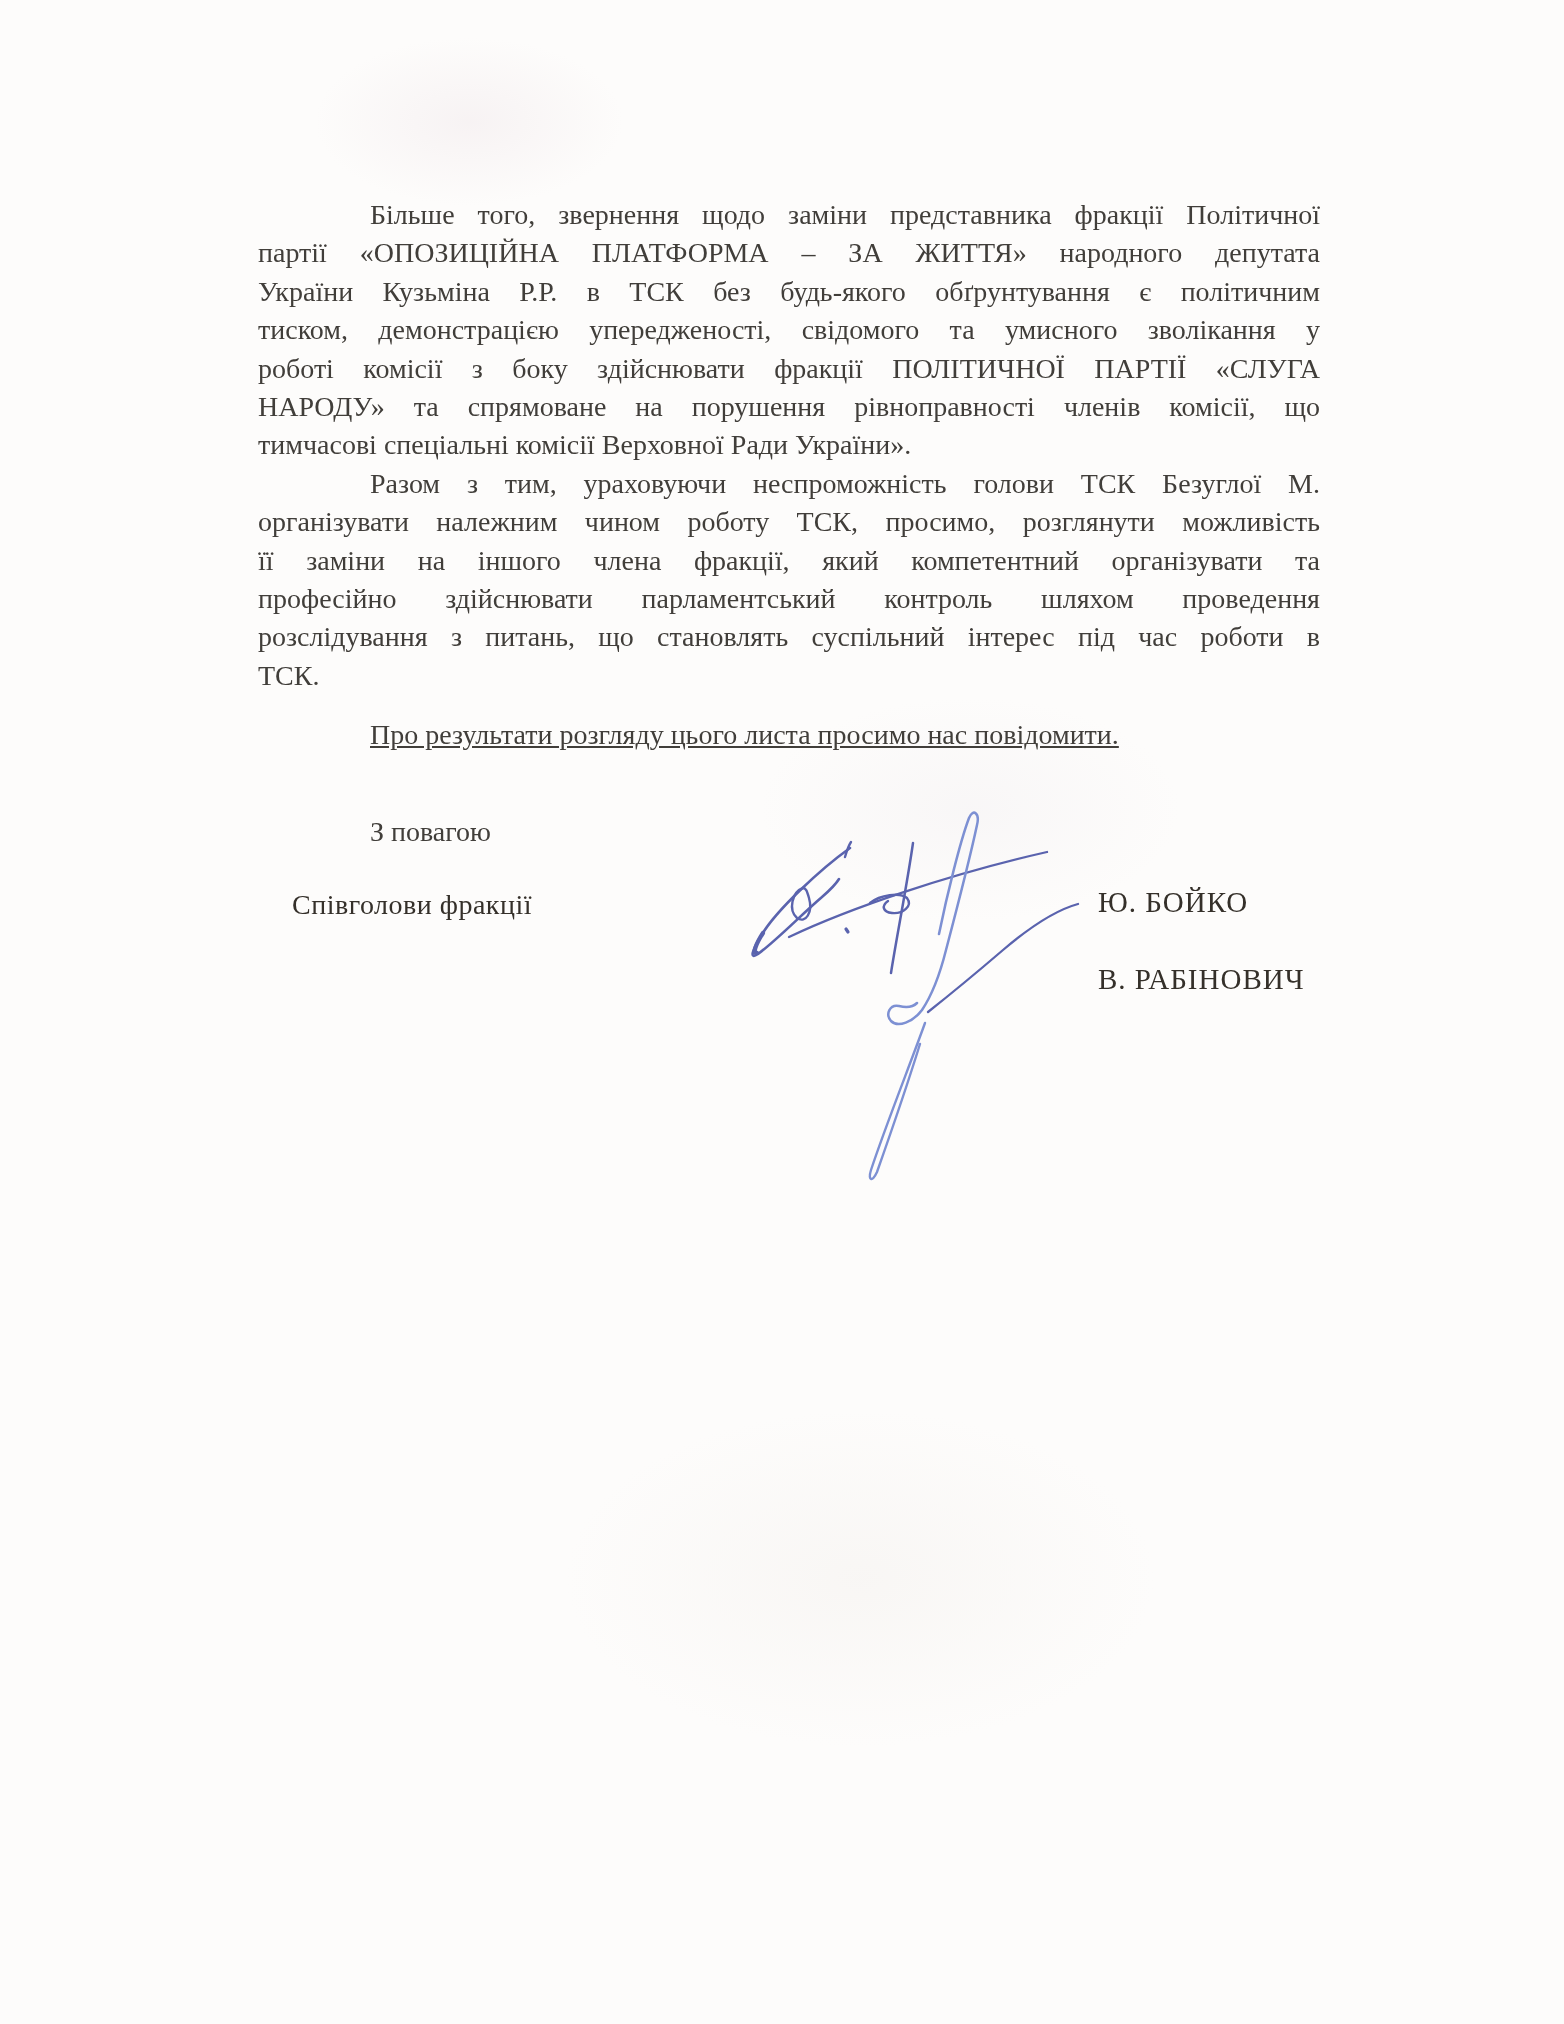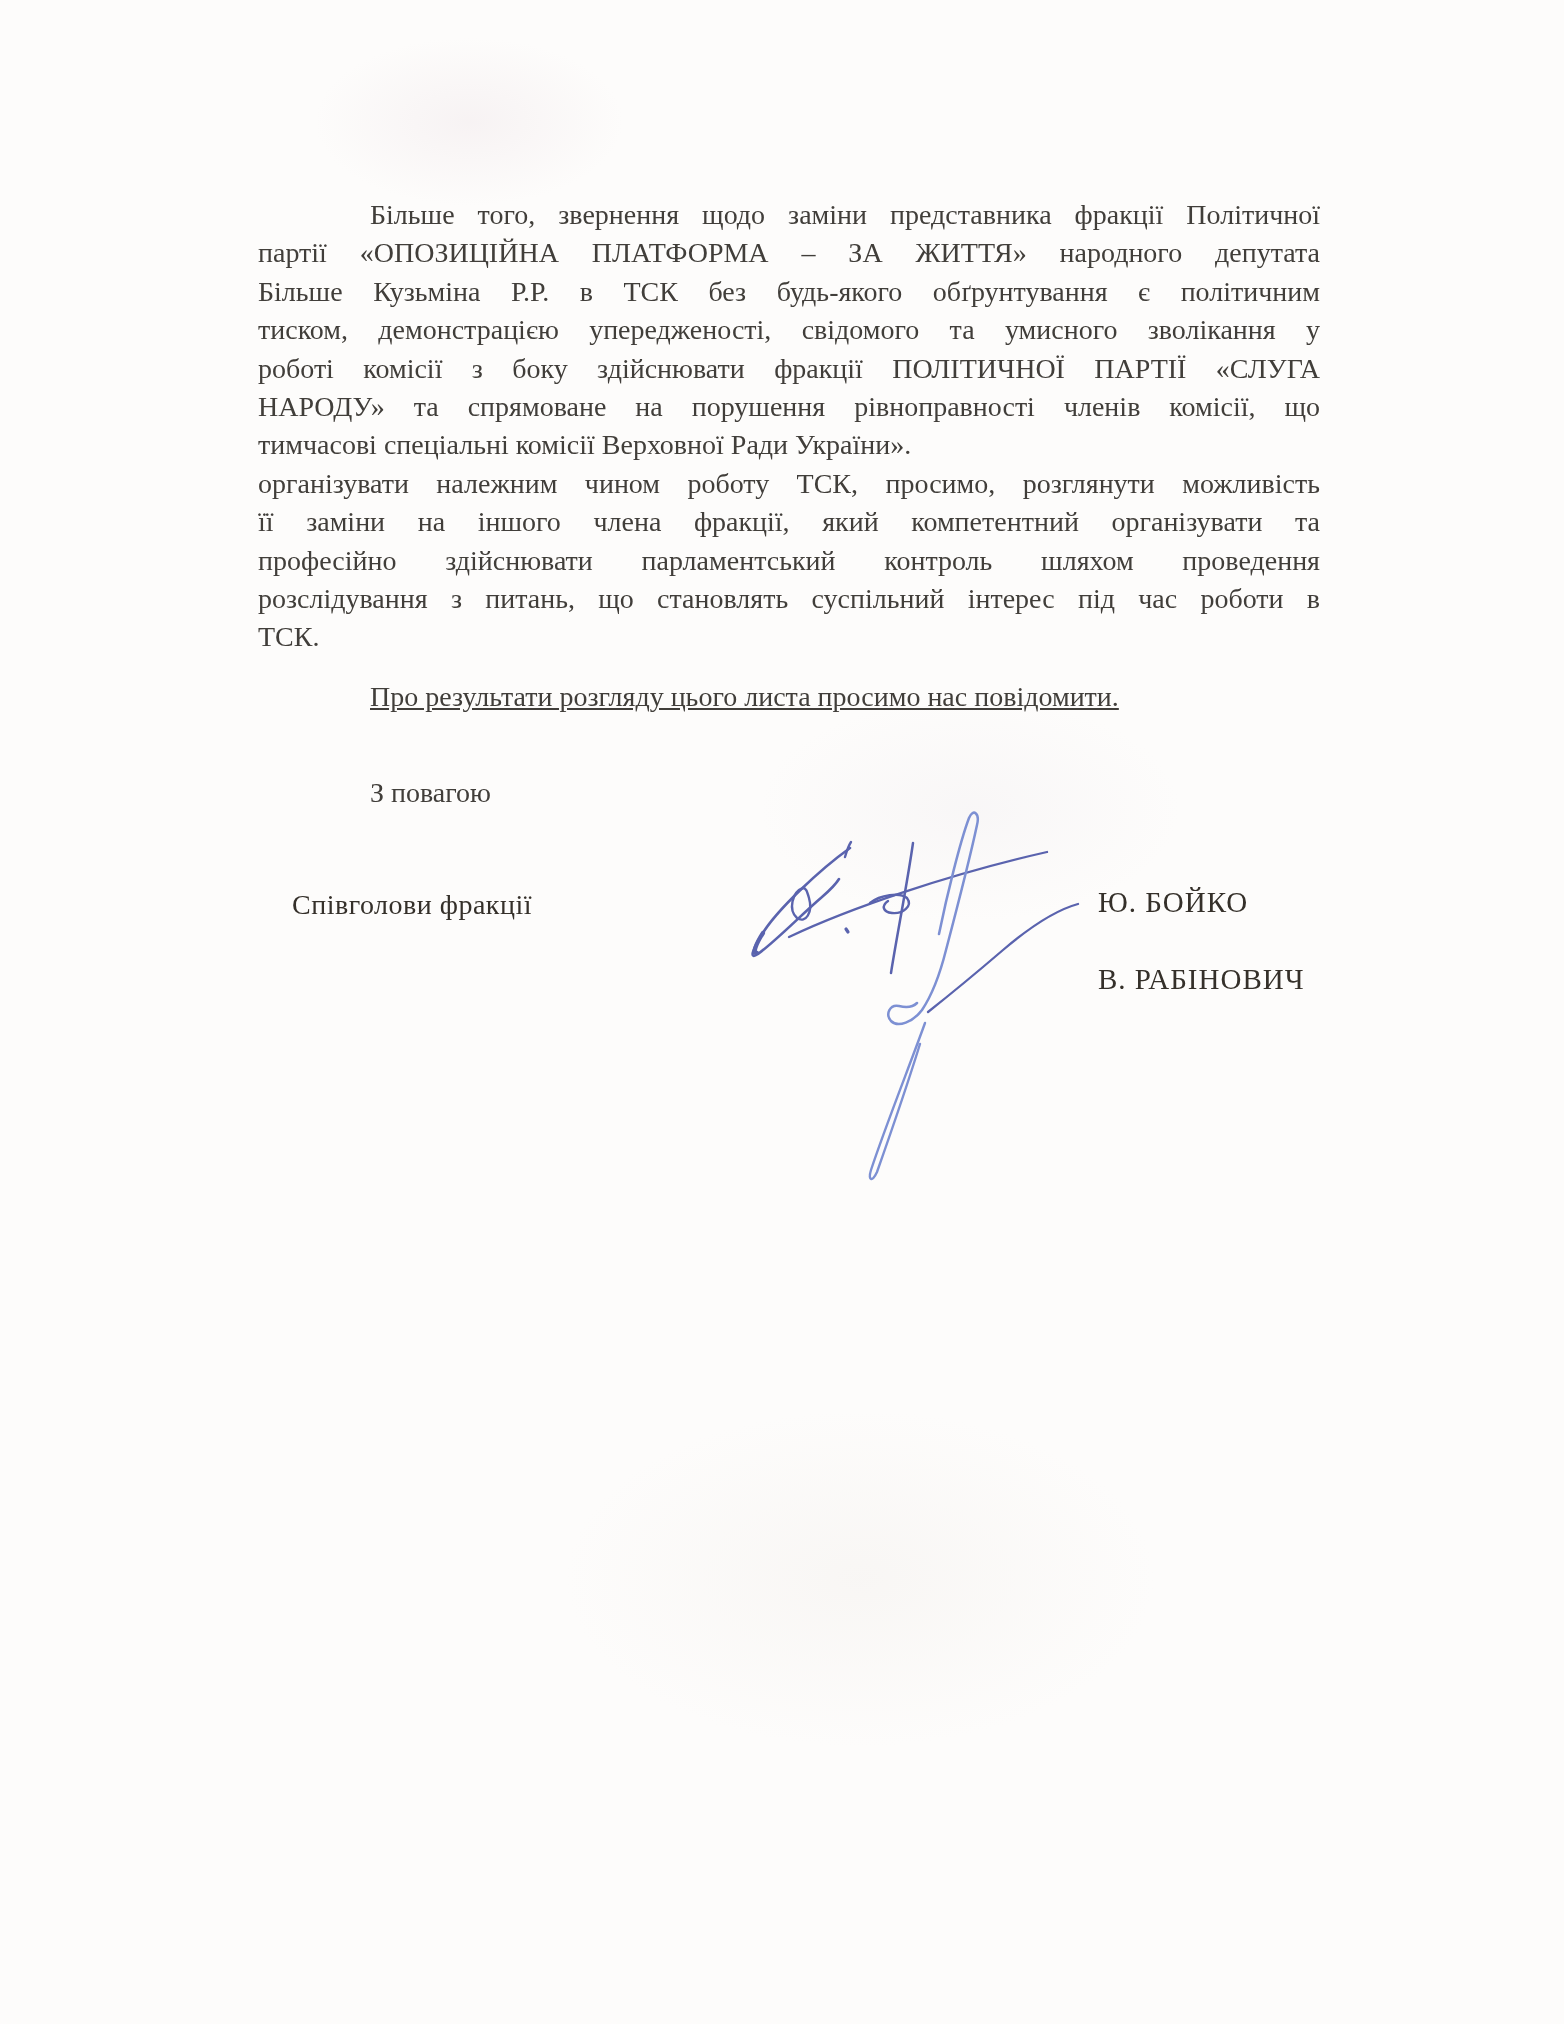--- a/index.html
+++ b/index.html
@@ -48,28 +48,29 @@
 </head>
 <body>
 
 <div class="page">
 
   <div class="content">
 
     <div>
       <div class="line jf indent">Більше того, звернення щодо заміни представника фракції Політичної</div>
       <div class="line jf">партії «ОПОЗИЦІЙНА ПЛАТФОРМА – ЗА ЖИТТЯ» народного депутата</div>
-      <div class="line jf">Більше Кузьміна Р.Р. в ТСК без будь-якого обґрунтування є політичним</div>
+      <div class="line jf">України Кузьміна Р.Р. в ТСК без будь-якого обґрунтування є політичним</div>
       <div class="line jf">тиском, демонстрацією упередженості, свідомого та умисного зволікання у</div>
       <div class="line jf">роботі комісії з боку здійснювати фракції ПОЛІТИЧНОЇ ПАРТІЇ «СЛУГА</div>
       <div class="line jf">НАРОДУ» та спрямоване на порушення рівноправності членів комісії, що</div>
       <div class="line">тимчасові спеціальні комісії Верховної Ради України».</div>
     </div>
 
     <div>
+      <div class="line jf indent">Разом з тим, ураховуючи неспроможність голови ТСК Безуглої М.</div>
       <div class="line jf">організувати належним чином роботу ТСК, просимо, розглянути можливість</div>
       <div class="line jf">її заміни на іншого члена фракції, який компетентний організувати та</div>
       <div class="line jf">професійно здійснювати парламентський контроль шляхом проведення</div>
       <div class="line jf">розслідування з питань, що становлять суспільний інтерес під час роботи в</div>
       <div class="line">ТСК.</div>
     </div>
 
     <div class="line indent p3">Про результати розгляду цього листа просимо нас повідомити.</div>
 
     <div class="closing">З повагою</div>

